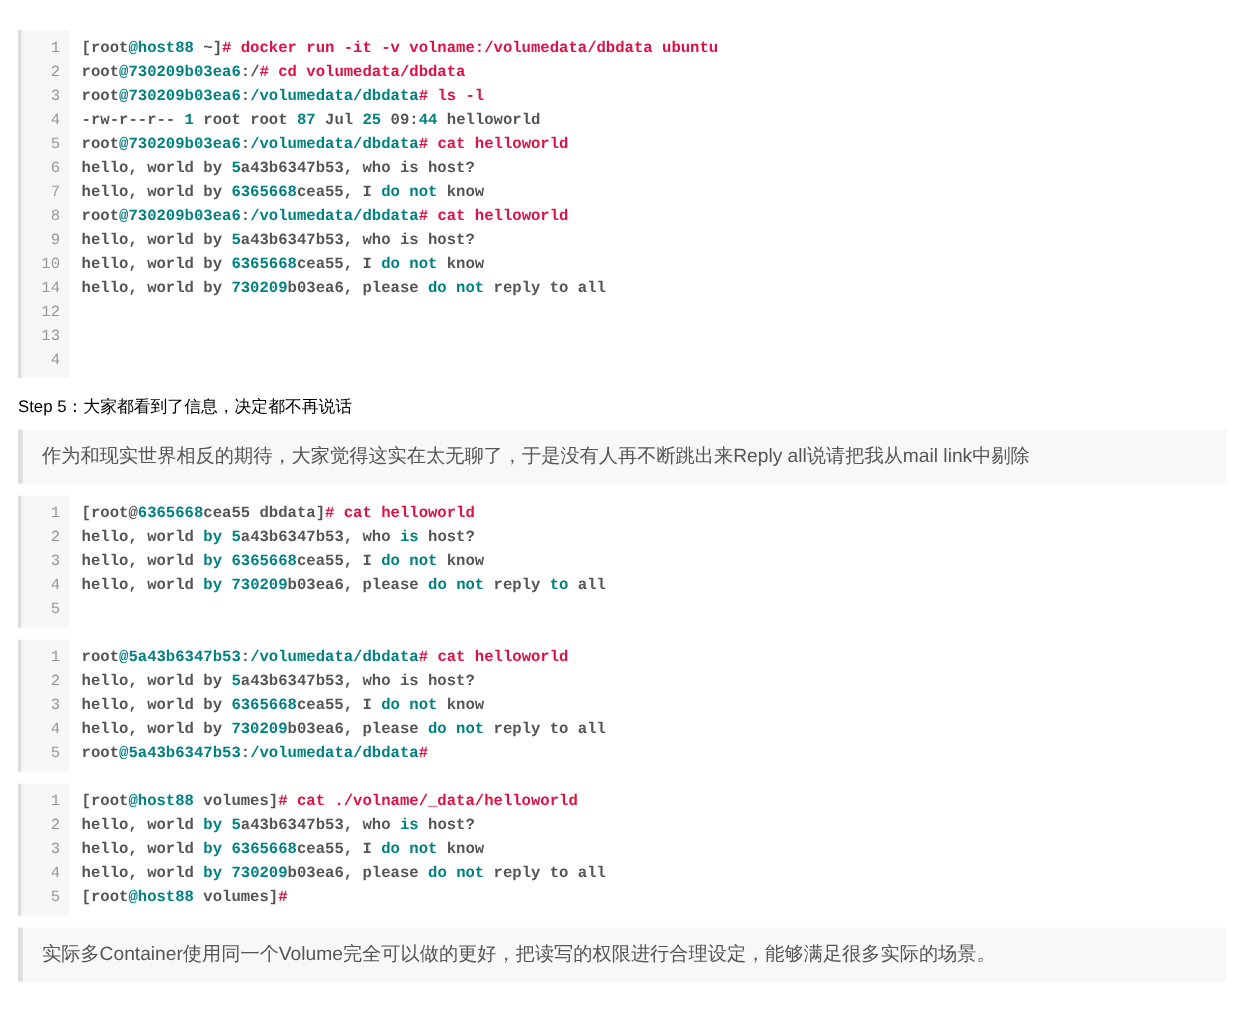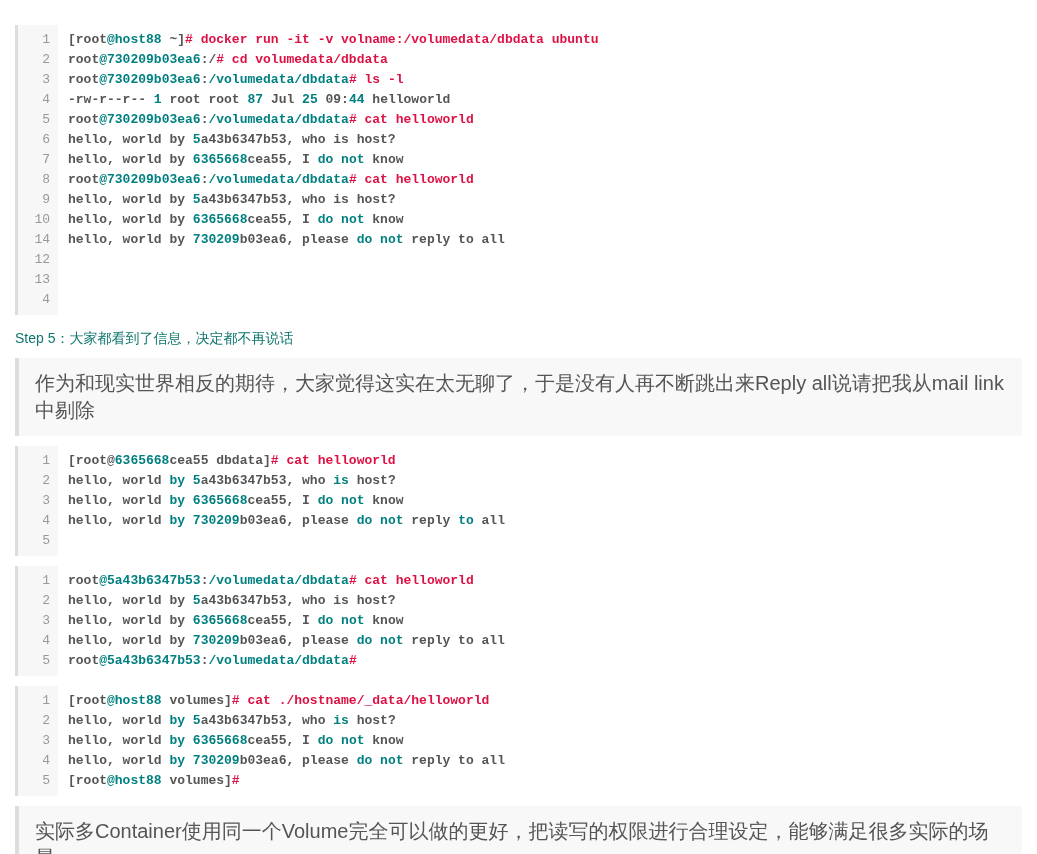--- a/index.html
+++ b/index.html
@@ -29,31 +29,31 @@
   }
   .gutter div { height: 20px; line-height: 20px; }
   .code-lines {
     padding: 5px 10px;
     flex: 1;
     overflow-x: auto;
     font-weight: bold;
   }
   .code-lines div { height: 20px; line-height: 20px; white-space: pre; }
   .step-title {
-    color: #0f766e;
+    color: #000000;
     margin: 15px 0 10px 0;
     font-size: 14px;
   }
   .blockquote {
     border-left: 4px solid #ddd;
     background: #f8f8f8;
     padding: 12px 16px;
     margin: 10px 0;
     color: #555;
-    font-size: 20px;
+    font-size: 16px;
   }
   .tok-default { color: #555; }
   .tok-orange { color: #d14; }
   .tok-teal { color: #008080; }
   .tok-num { color: #008080; }
 </style>
 </head>
 <body>
 
 <div class="code-block">
@@ -127,21 +127,21 @@
 
 <div class="code-block">
   <div class="gutter" id="gutter-4">
       <div>1</div>
       <div>2</div>
       <div>3</div>
       <div>4</div>
       <div>5</div>
     </div>
   <div class="code-lines" id="lines-4">
-      <div><span class="tok-default">[root</span><span class="tok-teal">@host88</span><span class="tok-default"> volumes]</span><span class="tok-orange"># cat ./hostname/_data/helloworld</span></div>
+      <div><span class="tok-default">[root</span><span class="tok-teal">@host88</span><span class="tok-default"> volumes]</span><span class="tok-orange"># cat ./volname/_data/helloworld</span></div>
       <div><span class="tok-default">hello, world </span><span class="tok-teal">by</span><span class="tok-default"> </span><span class="tok-num">5</span><span class="tok-default">a43b6347b53, who </span><span class="tok-teal">is</span><span class="tok-default"> host?</span></div>
       <div><span class="tok-default">hello, world </span><span class="tok-teal">by</span><span class="tok-default"> </span><span class="tok-num">6365668</span><span class="tok-default">cea55, I </span><span class="tok-teal">do</span><span class="tok-default"> </span><span class="tok-teal">not</span><span class="tok-default"> know</span></div>
       <div><span class="tok-default">hello, world </span><span class="tok-teal">by</span><span class="tok-default"> </span><span class="tok-num">730209</span><span class="tok-default">b03ea6, please </span><span class="tok-teal">do</span><span class="tok-default"> </span><span class="tok-teal">not</span><span class="tok-default"> reply to all</span></div>
       <div><span class="tok-default">[root</span><span class="tok-teal">@host88</span><span class="tok-default"> volumes]</span><span class="tok-orange">#</span></div>
     </div>
 </div>
 
 <div class="blockquote">实际多Container使用同一个Volume完全可以做的更好，把读写的权限进行合理设定，能够满足很多实际的场景。</div>
 
 </body></html>

